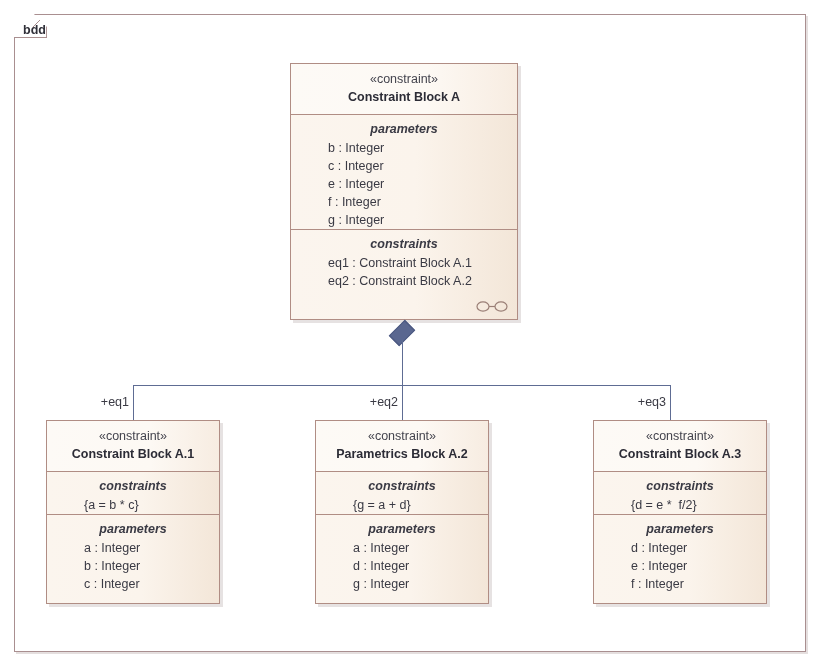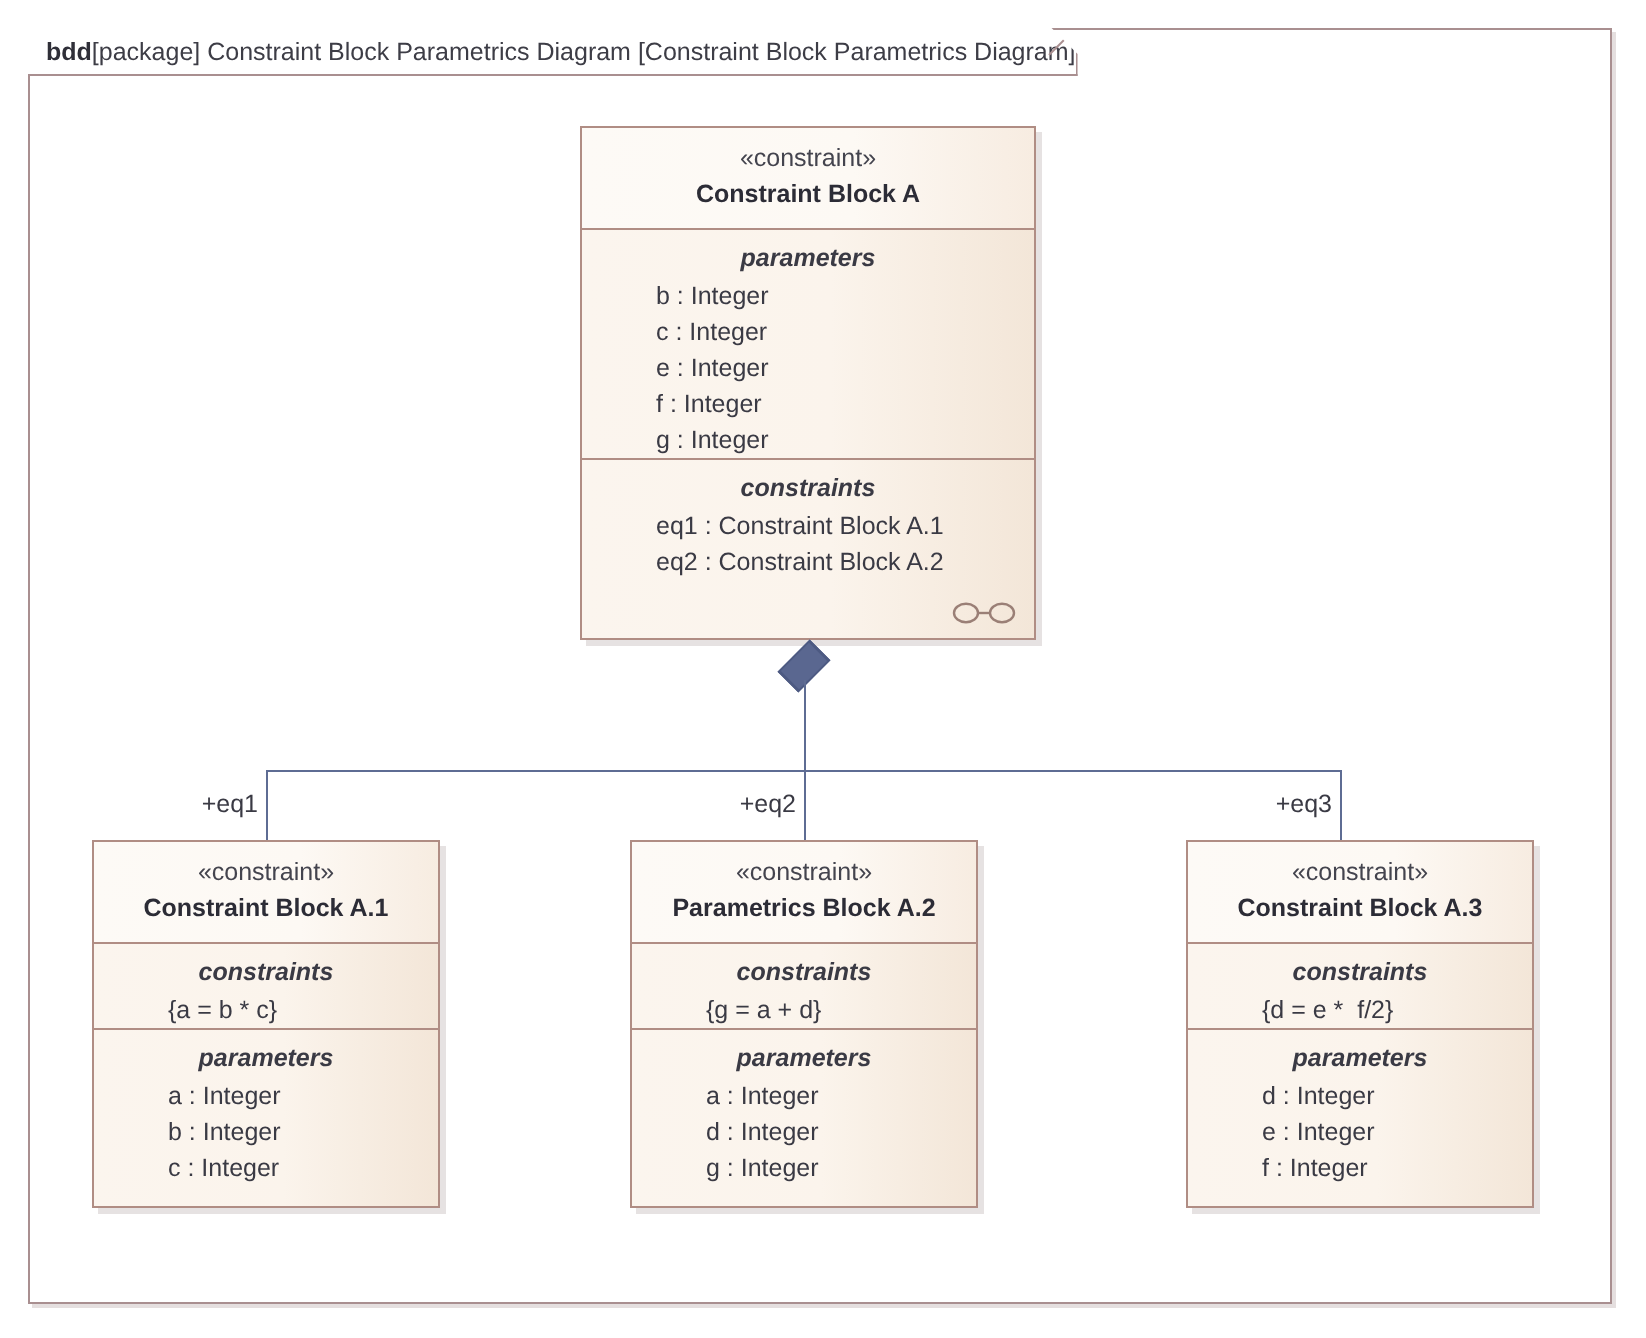--- a/index.html
+++ b/index.html
@@ -27,21 +27,21 @@
   }
   .frame-header {
     position: absolute;
     left: 14px; top: 14px;
     height: 24px;
     border: 1px solid #a98f90;
     border-top: none; border-left: none;
     background: #ffffff;
     padding: 0 0 0 9px;
     display: flex;
-    align-items: center;
+    align-items: flex-end;
     white-space: nowrap;
     font-size: 12.5px;
     color: #3d3d46;
     
     clip-path: polygon(0 0, calc(100% - 13px) 0, 100% 13px, 100% 100%, 0 100%);
   }
   .frame-header .kw { font-weight: bold; color: #2f2f38; }
   .frame-header .rest { font-weight: normal; }
   .frame-header-fold {
     position: absolute;
@@ -139,21 +139,20 @@
 </style>
 </head>
 <body>
 
 <div id="canvas">
 
   <div class="frame"></div>
 
   <div class="frame-header">
     <span class="kw">bdd</span>
-      <span class="rest">[package] Constraint Block Parametrics Diagram [Constraint Block Parametrics Diagram]</span>
     <svg class="frame-header-fold" viewBox="0 0 14 14">
       <path d="M0.5 13.5 L13.5 0.5" stroke="#a98f90" stroke-width="1" fill="none"></path>
     </svg>
   </div>
 
   <div class="block" style="left:290px; top:63px; width:228px; height:257px;">
 
     <div class="compartment cmp-title" style="height:51px;">
       <span class="stereotype">«constraint»</span>
       <span class="block-name">Constraint Block A</span>

